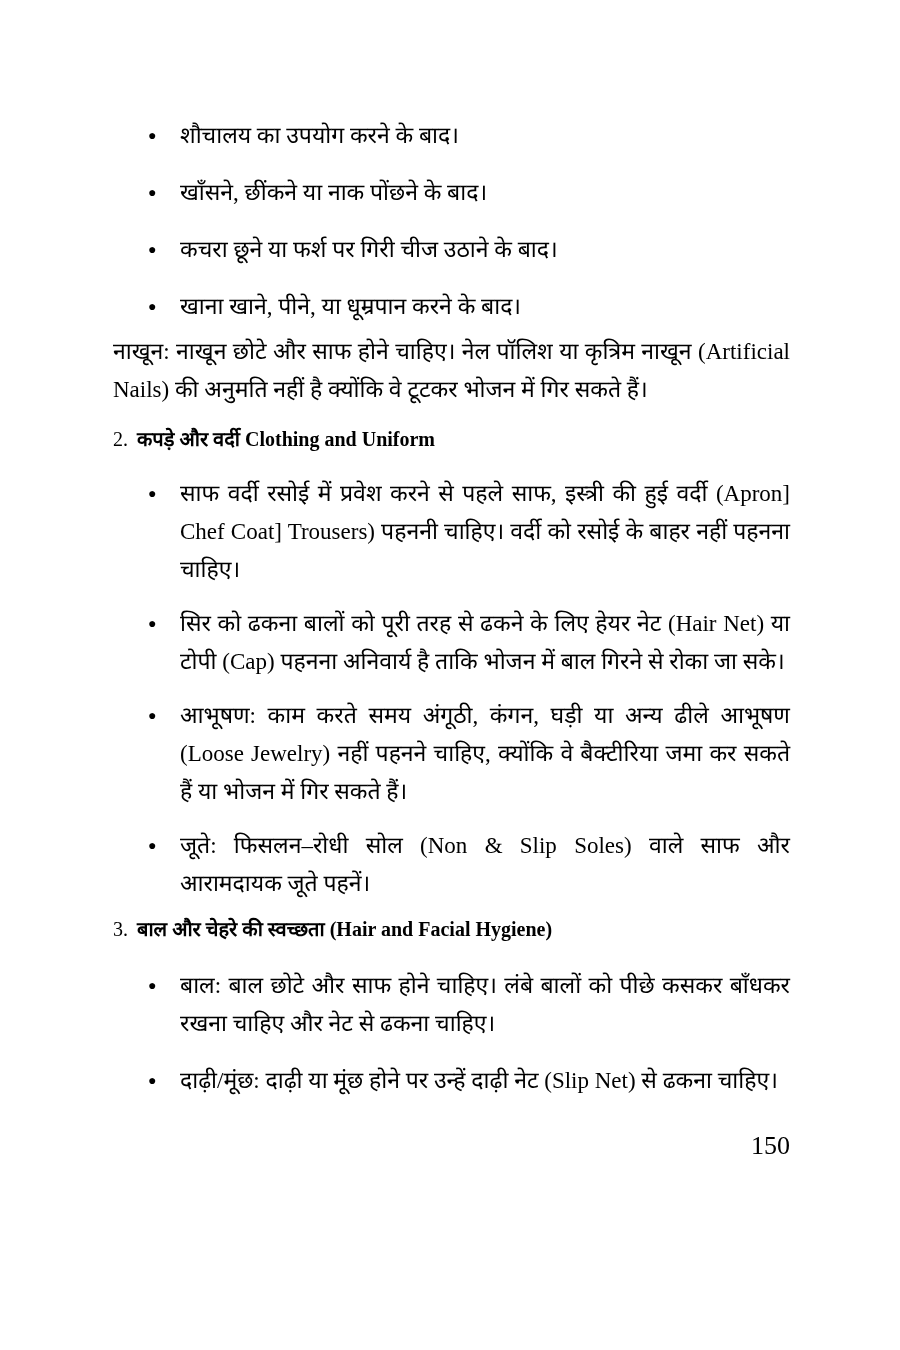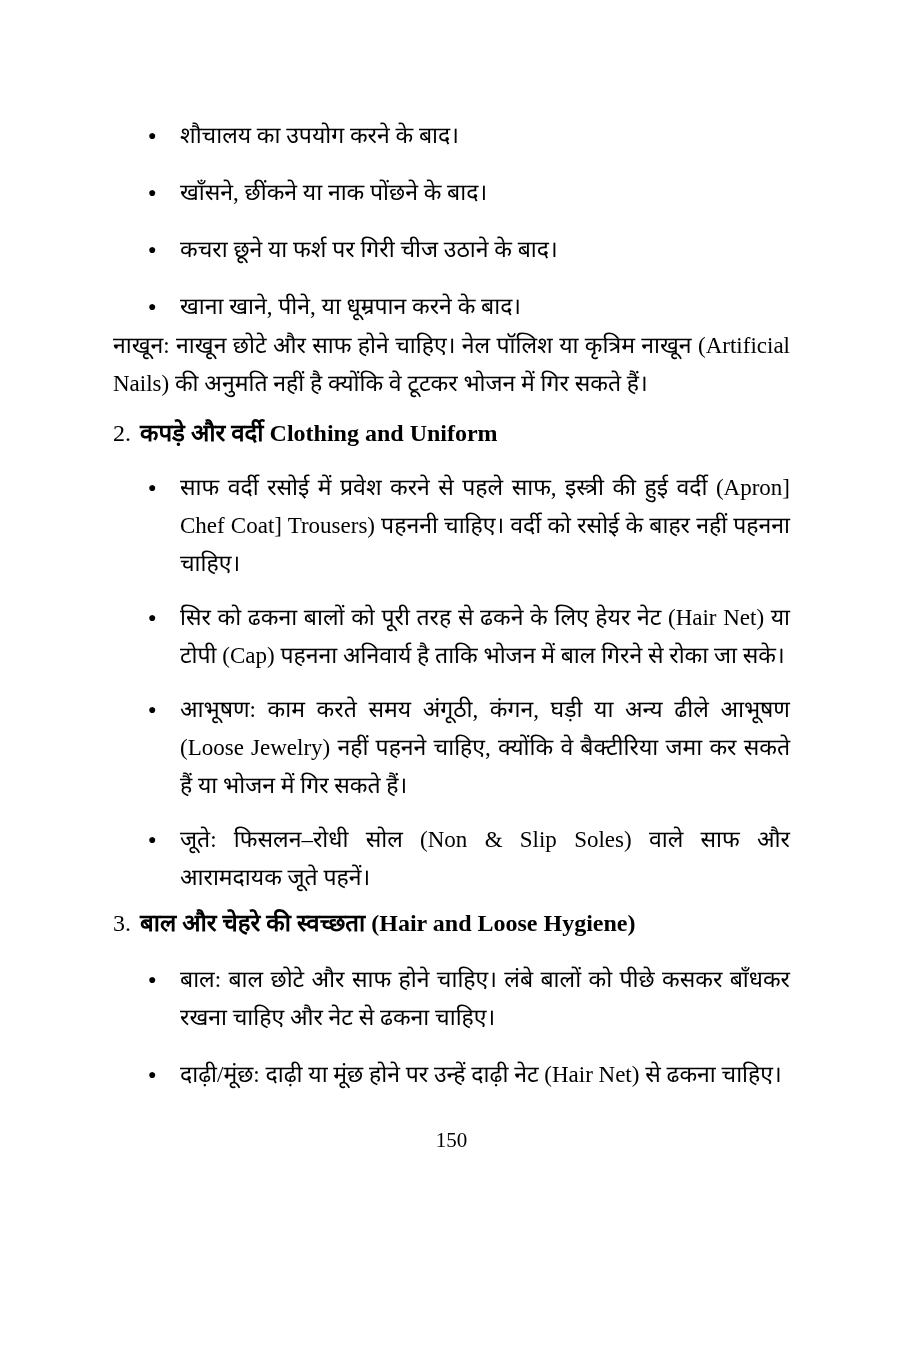--- a/index.html
+++ b/index.html
@@ -35,41 +35,41 @@
   .bullet-row .marker {
     flex: 0 0 32px;
     margin-left: 35px;
     font-size: 14px;
     line-height: 38px;
   }
   .bullet-row .btext {
     flex: 1;
   }
   .top-list .bullet-row + .bullet-row { margin-top: 19px; }
-  .para.nails { margin-top: 1px; }
+  .para.nails { margin-top: 7px; }
   .sec-heading {
     margin: 0;
-    font-size: 24px;
+    font-size: 20px;
     line-height: 40px;
     font-weight: bold;
   }
   .sec-heading .sec-num {
     font-weight: normal;
     margin-right: 9px;
   }
   .sec-heading.h2 { margin-top: 10px; }
   .sec-heading.h3 { margin-top: 6px; }
   .s2-list .bullet-row { margin-top: 16px; }
   .s3-list .bullet-row.first { margin-top: 18px; }
   .s3-list .bullet-row.second { margin-top: 19px; }
   .lead { font-weight: normal; }
   .page-number {
     margin-top: 30px;
-    text-align: center;
-    font-size: 21px;
+    text-align: right;
+    font-size: 26px;
     line-height: 32px;
   }
 </style>
 </head>
 <body>
 
 <div class="page">
   <div class="content">
 
     <div class="top-list">
@@ -107,29 +107,29 @@
       <div class="bullet-row">
         <span class="marker">●</span>
         <p class="btext"><b class="lead">आभूषण:</b><span> काम करते समय अंगूठी, कंगन, घड़ी या अन्य ढीले आभूषण (Loose Jewelry) नहीं पहनने चाहिए, क्योंकि वे बैक्टीरिया जमा कर सकते हैं या भोजन में गिर सकते हैं।</span></p>
       </div>
       <div class="bullet-row">
         <span class="marker">●</span>
         <p class="btext"><b class="lead">जूते:</b><span> फिसलन–रोधी सोल (Non &amp; Slip Soles) वाले साफ और आरामदायक जूते पहनें।</span></p>
       </div>
     </div>
 
-    <h2 class="sec-heading h3"><span class="sec-num">3.</span><span>बाल और चेहरे की स्वच्छता (Hair and Loose Hygiene)</span></h2>
+    <h2 class="sec-heading h3"><span class="sec-num">3.</span><span>बाल और चेहरे की स्वच्छता (Hair and Facial Hygiene)</span></h2>
 
     <div class="s3-list">
       <div class="bullet-row first">
         <span class="marker">●</span>
         <p class="btext">बाल: बाल छोटे और साफ होने चाहिए। लंबे बालों को पीछे कसकर बाँधकर रखना चाहिए और नेट से ढकना चाहिए।</p>
       </div>
       <div class="bullet-row second">
         <span class="marker">●</span>
-        <p class="btext">दाढ़ी/मूंछ: दाढ़ी या मूंछ होने पर उन्हें दाढ़ी नेट (Hair Net) से ढकना चाहिए।</p>
+        <p class="btext">दाढ़ी/मूंछ: दाढ़ी या मूंछ होने पर उन्हें दाढ़ी नेट (Slip Net) से ढकना चाहिए।</p>
       </div>
     </div>
 
     <div class="page-number">150</div>
 
   </div>
 </div>
 
 </body></html>

